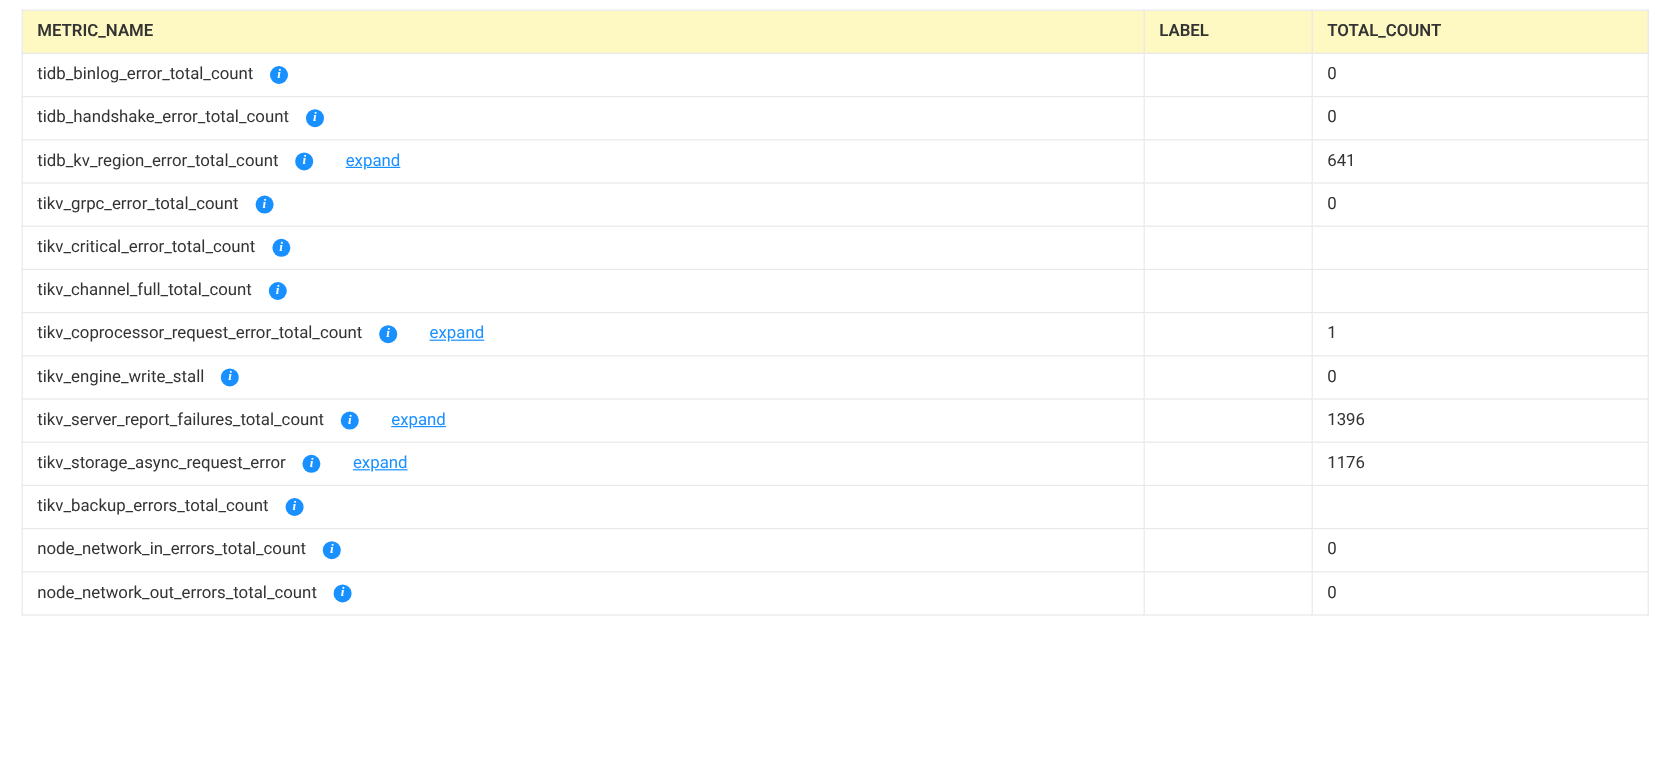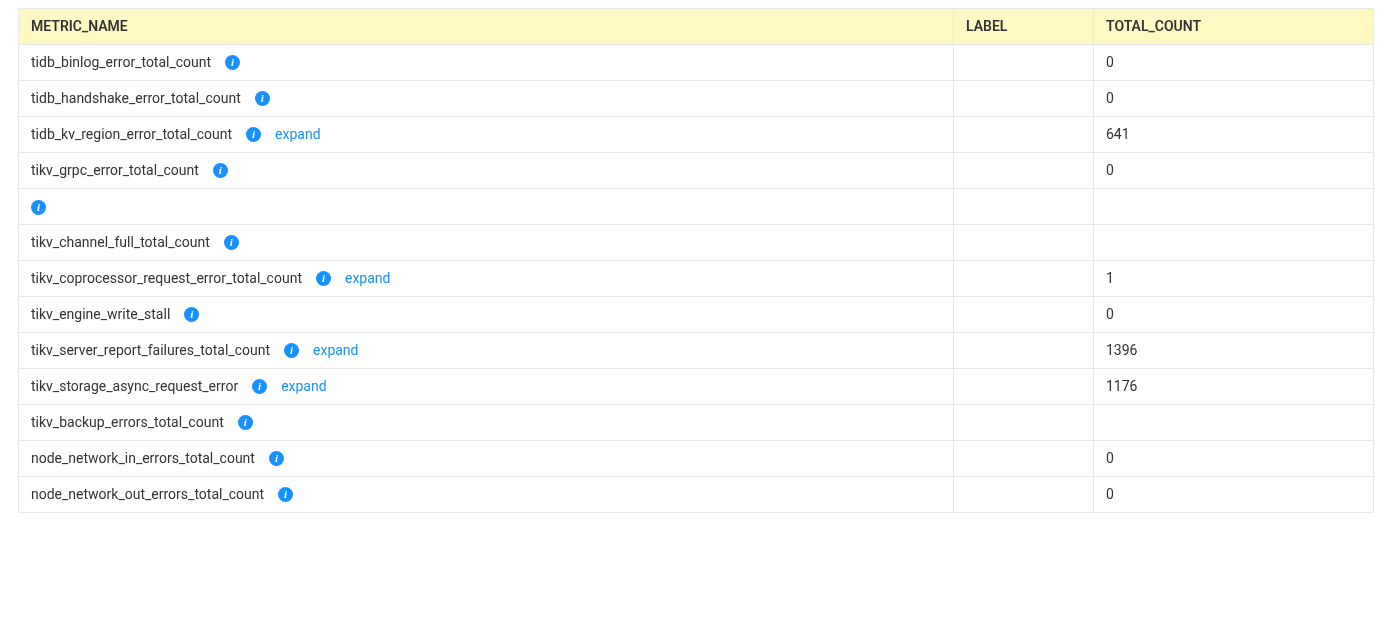--- a/index.html
+++ b/index.html
@@ -54,21 +54,22 @@
       line-height: 1;
       cursor: pointer;
       flex: 0 0 auto;
     }
     .info-icon::after {
       content: "i";
     }
     .expand-link {
       color: #1890ff;
       cursor: pointer;
-      margin-left: 0;
+      margin-left: 13px;
+      text-decoration: underline;
     }
   </style>
 </head>
 <body>
 
 <table>
   <thead>
     <tr>
       <th class="col-metric">METRIC_NAME</th>
       <th class="col-label">LABEL</th>
@@ -104,20 +105,21 @@
       <tr>
         <td><span class="metric-cell">
             <span>tikv_grpc_error_total_count</span>
             <span class="info-icon"></span>
           </span></td>
         <td></td>
         <td>0</td>
       </tr>
       <tr>
         <td><span class="metric-cell">
+            <span>tikv_critical_error_total_count</span>
             <span class="info-icon"></span>
           </span></td>
         <td></td>
         <td></td>
       </tr>
       <tr>
         <td><span class="metric-cell">
             <span>tikv_channel_full_total_count</span>
             <span class="info-icon"></span>
           </span></td>

